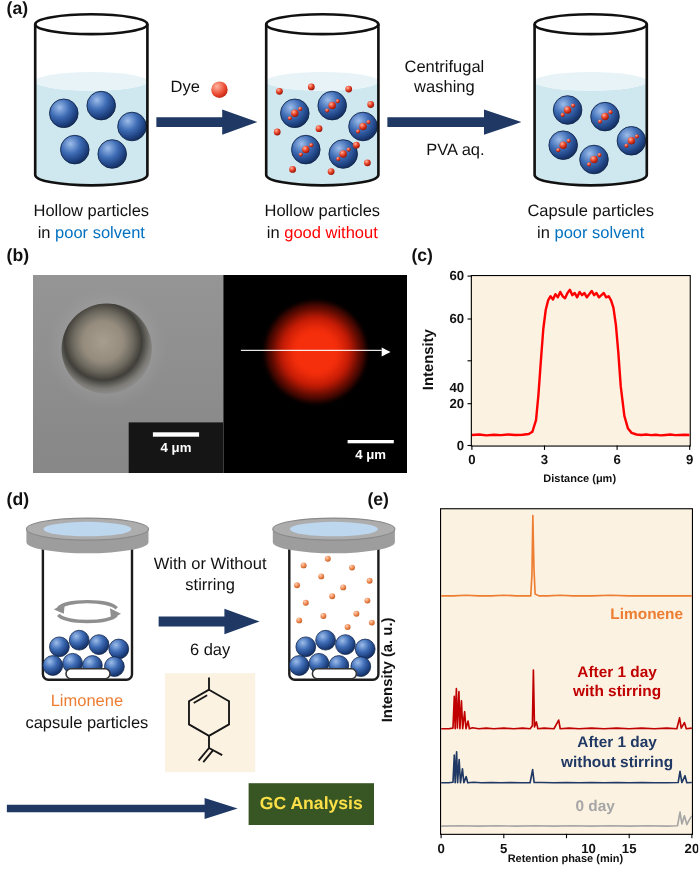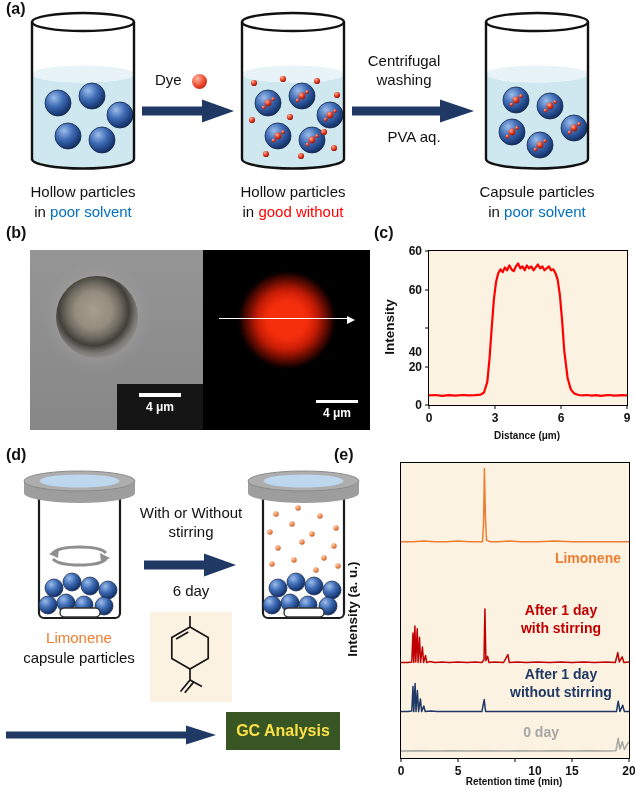--- a/index.html
+++ b/index.html
@@ -329,16 +329,16 @@
         <div class="xtickmark" style="left: 0%;"></div>
         <div class="xtick" style="left: 25%;">5</div>
         <div class="xtickmark" style="left: 25%;"></div>
         <div class="xtick" style="left: 50%; margin-left: 20px;">10</div>
         <div class="xtickmark" style="left: 50%;"></div>
         <div class="xtick" style="left: 75%;">15</div>
         <div class="xtickmark" style="left: 75%;"></div>
         <div class="xtick" style="left: 100%;">20</div>
         <div class="xtickmark" style="left: 100%;"></div>
       </div>
-    <div class="xlab" style="left:56px;top:318px;width:228px">Retention time (min)</div>
+    <div class="xlab" style="left:56px;top:318px;width:228px">Retention phase (min)</div>
   </div>
 
 </div>
 
 </body></html>

